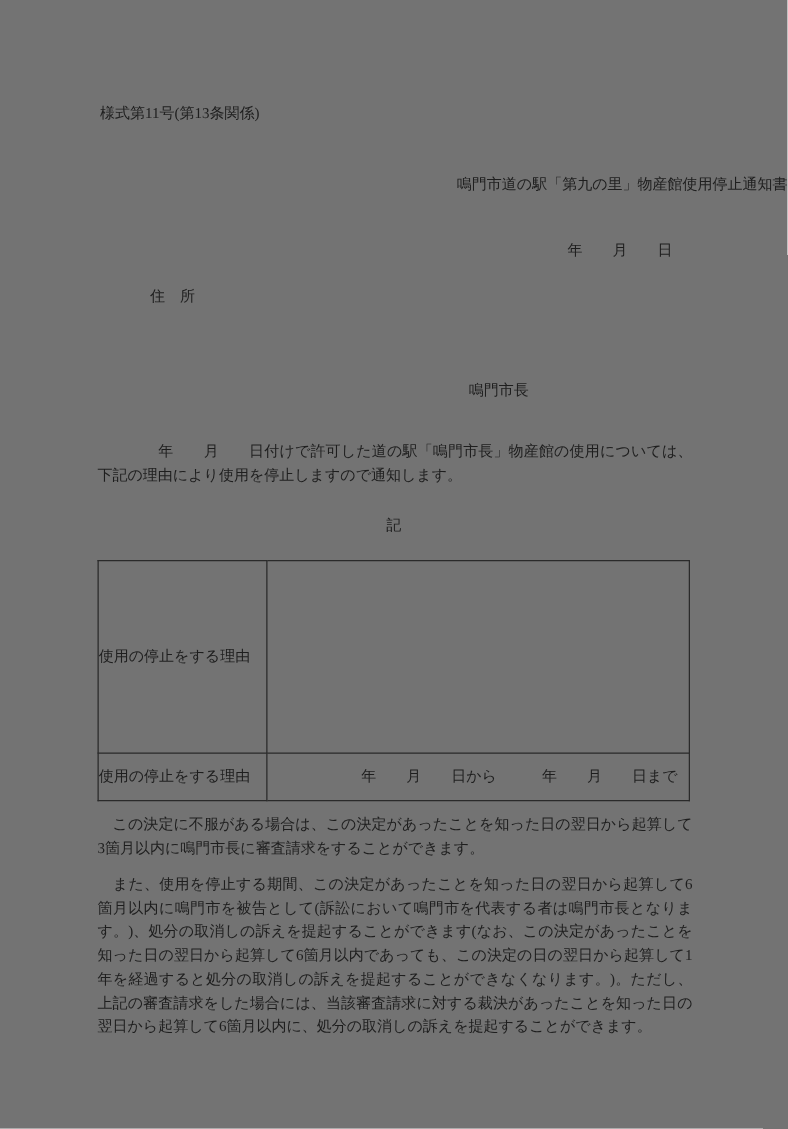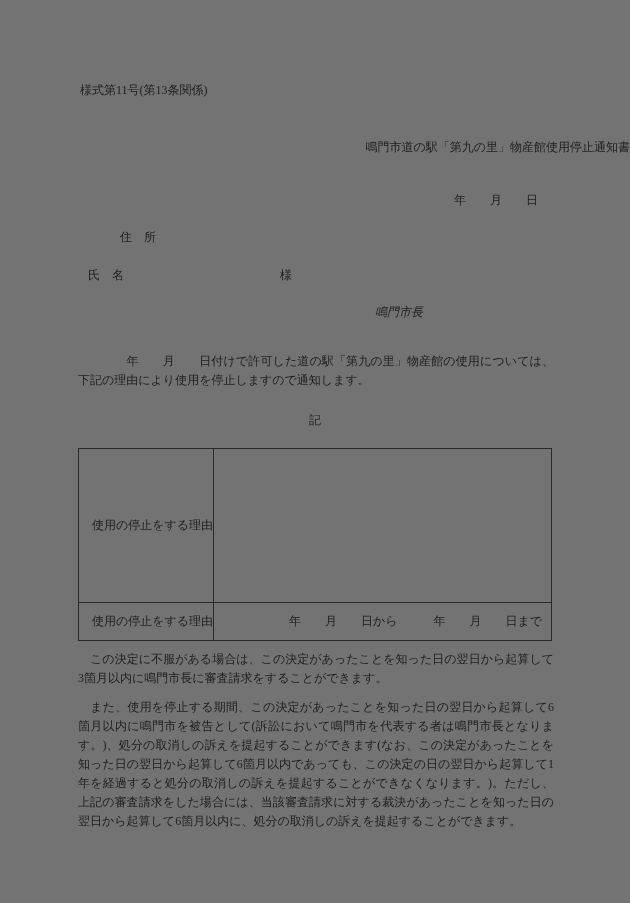--- a/index.html
+++ b/index.html
@@ -17,30 +17,30 @@
     font-size: 12px;
     line-height: 19px;
   }
   .abs { position: absolute; }
   .form-number { left: 80px; top: 81px; }
   .doc-title { left: 0; right: 0; top: 138px; text-align: right; }
   .date-line { right: 92px; top: 191px; }
   .address-label { left: 88px; top: 228px; margin-left: 32px; }
   .name-row { left: 88px; top: 266px; white-space: nowrap; }
   .honorific { margin-left: 156px; }
-  .mayor { left: 375px; top: 303px; font-style: italic; }
+  .mayor { left: 375px; top: 303px; }
   .body-par { left: 78px; top: 352px; width: 476px; text-align: justify; }
   .ki { left: 0; right: 0; top: 411px; text-align: center; }
   .form-table {
     left: 78px; top: 448px; width: 474px;
     border-collapse: collapse; table-layout: fixed;
   }
   .form-table td { border: 1px solid #2a2a2a; font-size: 12px; }
   .form-table .th {
-    width: 135px; text-align: right; vertical-align: middle;
+    width: 135px; text-align: left; vertical-align: middle;
   }
   .row-reason { height: 154px; }
   .row-period { height: 38px; }
   .val { vertical-align: middle; }
   .val.period { padding-left: 75px; }
   .note { left: 78px; width: 476px; text-align: justify; }
   .note1 { top: 650px; }
   .note2 { top: 698px; }
 </style>
 </head>
@@ -49,27 +49,24 @@
 <div class="page">
 
   <div class="abs form-number">様式第11号(第13条関係)</div>
 
   <div class="abs doc-title">鳴門市道の駅「第九の里」物産館使用停止通知書</div>
 
   <div class="abs date-line">年　　月　　日</div>
 
   <div class="abs address-label">住　所</div>
 
-  <div class="abs name-row">
-    <span>氏　名</span><span class="honorific">様</span>
-  </div>
 
   <div class="abs mayor">鳴門市長</div>
 
-  <div class="abs body-par">　　　　年　　月　　日付けで許可した道の駅「第九の里」物産館の使用については、下記の理由により使用を停止しますので通知します。</div>
+  <div class="abs body-par">　　　　年　　月　　日付けで許可した道の駅「鳴門市長」物産館の使用については、下記の理由により使用を停止しますので通知します。</div>
 
   <div class="abs ki">記</div>
 
   <table class="abs form-table">
     <tbody>
       <tr class="row-reason">
         <td class="th">使用の停止をする理由</td>
         <td class="val"></td>
       </tr>
       <tr class="row-period">

